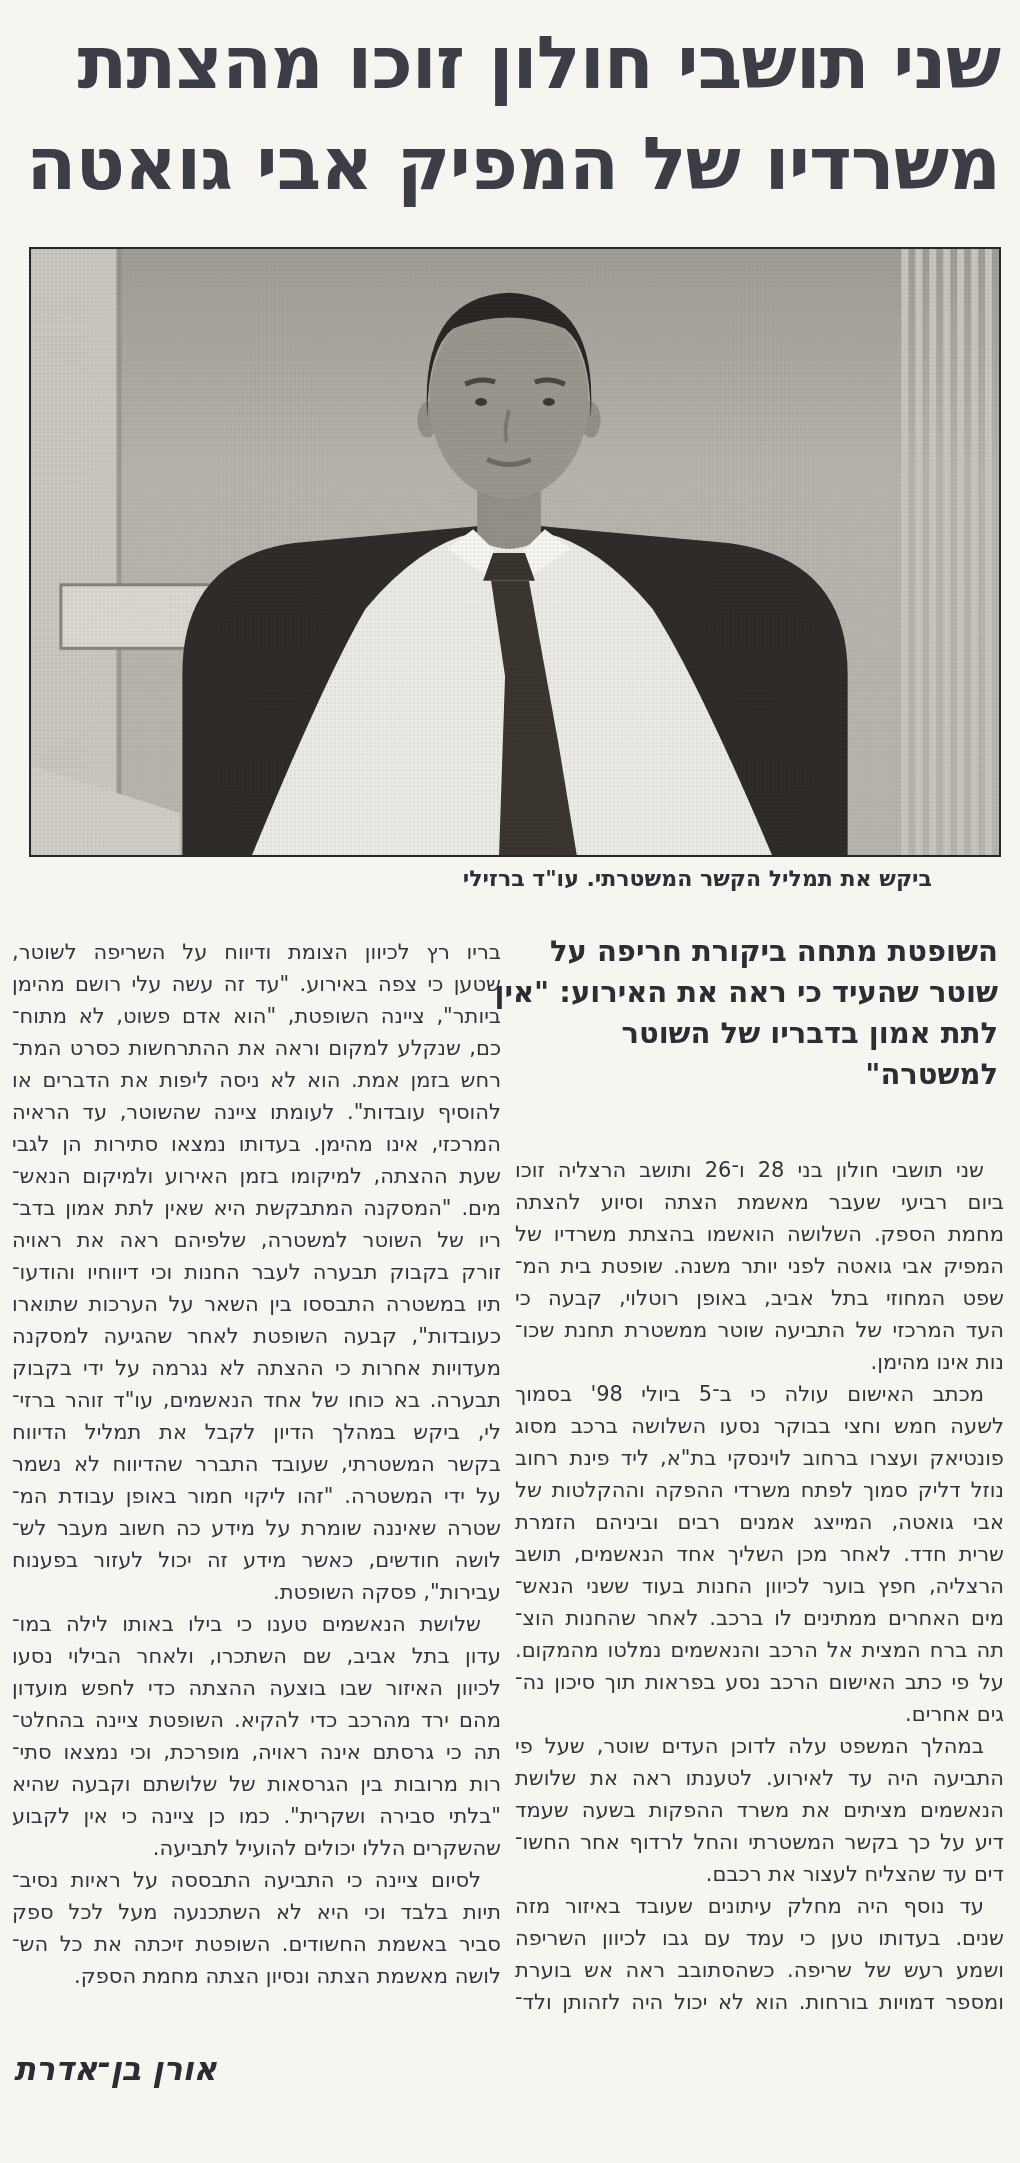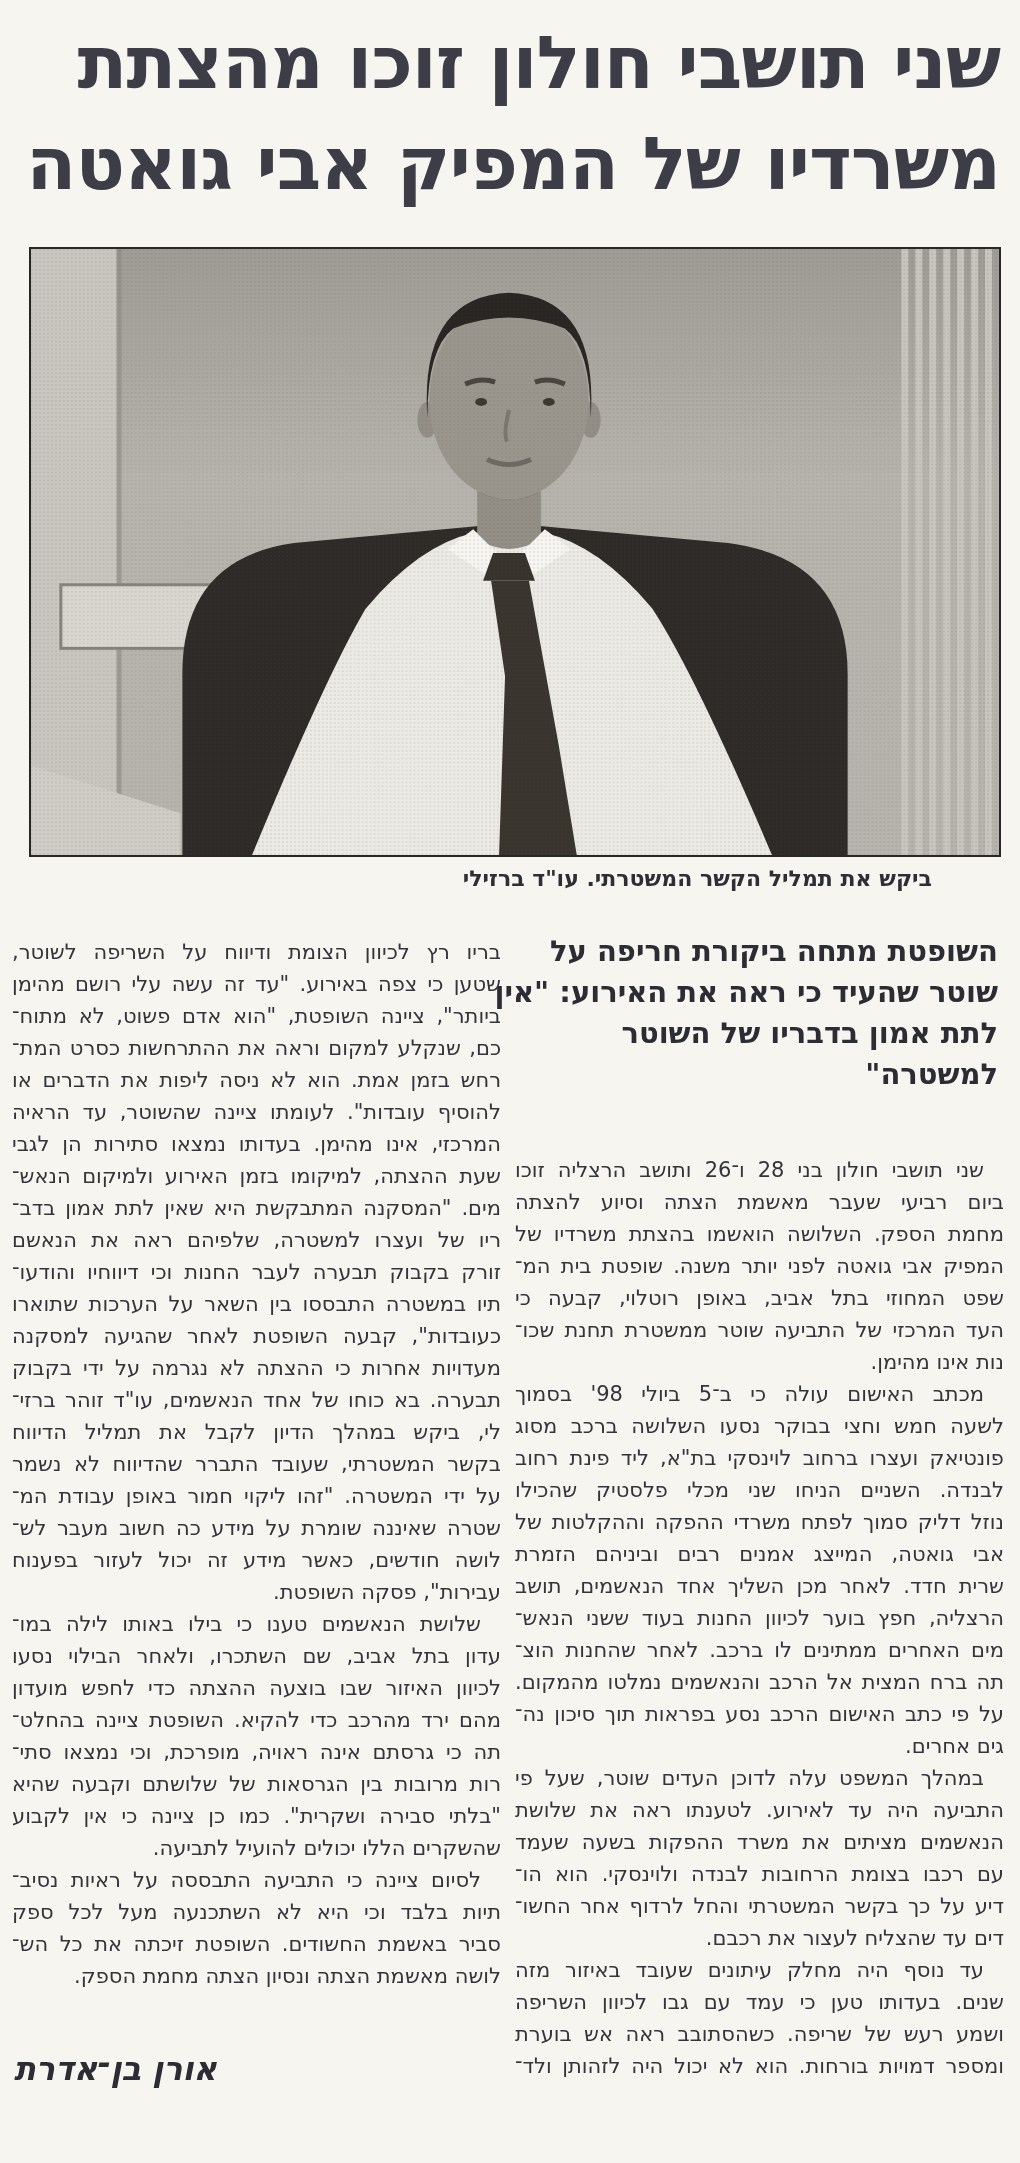--- a/index.html
+++ b/index.html
@@ -114,52 +114,50 @@
       <div class="line indent">שני תושבי חולון בני 28 ו־26 ותושב הרצליה זוכו</div>
       <div class="line">ביום רביעי שעבר מאשמת הצתה וסיוע להצתה</div>
       <div class="line">מחמת הספק. השלושה הואשמו בהצתת משרדיו של</div>
       <div class="line">המפיק אבי גואטה לפני יותר משנה. שופטת בית המ־</div>
       <div class="line">שפט המחוזי בתל אביב, באופן רוטלוי, קבעה כי</div>
       <div class="line">העד המרכזי של התביעה שוטר ממשטרת תחנת שכו־</div>
       <div class="line last">נות אינו מהימן.</div>
       <div class="line indent">מכתב האישום עולה כי ב־5 ביולי 98' בסמוך</div>
       <div class="line">לשעה חמש וחצי בבוקר נסעו השלושה ברכב מסוג</div>
       <div class="line">פונטיאק ועצרו ברחוב לוינסקי בת"א, ליד פינת רחוב</div>
-      <div class="line">לבנדה. השניים הניחו שני מכלי פלסטיק שהכילו</div>
       <div class="line">נוזל דליק סמוך לפתח משרדי ההפקה וההקלטות של</div>
       <div class="line">אבי גואטה, המייצג אמנים רבים וביניהם הזמרת</div>
       <div class="line">שרית חדד. לאחר מכן השליך אחד הנאשמים, תושב</div>
       <div class="line">הרצליה, חפץ בוער לכיוון החנות בעוד ששני הנאש־</div>
       <div class="line">מים האחרים ממתינים לו ברכב. לאחר שהחנות הוצ־</div>
       <div class="line">תה ברח המצית אל הרכב והנאשמים נמלטו מהמקום.</div>
       <div class="line">על פי כתב האישום הרכב נסע בפראות תוך סיכון נה־</div>
       <div class="line last">גים אחרים.</div>
       <div class="line indent">במהלך המשפט עלה לדוכן העדים שוטר, שעל פי</div>
       <div class="line">התביעה היה עד לאירוע. לטענתו ראה את שלושת</div>
       <div class="line">הנאשמים מציתים את משרד ההפקות בשעה שעמד</div>
-      <div class="line">עם רכבו בצומת הרחובות לבנדה ולוינסקי. הוא הו־</div>
       <div class="line">דיע על כך בקשר המשטרתי והחל לרדוף אחר החשו־</div>
       <div class="line last">דים עד שהצליח לעצור את רכבם.</div>
       <div class="line indent">עד נוסף היה מחלק עיתונים שעובד באיזור מזה</div>
       <div class="line">שנים. בעדותו טען כי עמד עם גבו לכיוון השריפה</div>
       <div class="line">ושמע רעש של שריפה. כשהסתובב ראה אש בוערת</div>
       <div class="line">ומספר דמויות בורחות. הוא לא יכול היה לזהותן ולד־</div>
     </div>
 
   <div class="col col-left">
       <div class="line">בריו רץ לכיוון הצומת ודיווח על השריפה לשוטר,</div>
       <div class="line">שטען כי צפה באירוע. "עד זה עשה עלי רושם מהימן</div>
       <div class="line">ביותר", ציינה השופטת, "הוא אדם פשוט, לא מתוח־</div>
       <div class="line">כם, שנקלע למקום וראה את ההתרחשות כסרט המת־</div>
       <div class="line">רחש בזמן אמת. הוא לא ניסה ליפות את הדברים או</div>
       <div class="line">להוסיף עובדות". לעומתו ציינה שהשוטר, עד הראיה</div>
       <div class="line">המרכזי, אינו מהימן. בעדותו נמצאו סתירות הן לגבי</div>
       <div class="line">שעת ההצתה, למיקומו בזמן האירוע ולמיקום הנאש־</div>
       <div class="line">מים. "המסקנה המתבקשת היא שאין לתת אמון בדב־</div>
-      <div class="line">ריו של ועצרו למשטרה, שלפיהם ראה את הנאשם</div>
+      <div class="line">ריו של השוטר למשטרה, שלפיהם ראה את ראויה</div>
       <div class="line">זורק בקבוק תבערה לעבר החנות וכי דיווחיו והודעו־</div>
       <div class="line">תיו במשטרה התבססו בין השאר על הערכות שתוארו</div>
       <div class="line">כעובדות", קבעה השופטת לאחר שהגיעה למסקנה</div>
       <div class="line">מעדויות אחרות כי ההצתה לא נגרמה על ידי בקבוק</div>
       <div class="line">תבערה. בא כוחו של אחד הנאשמים, עו"ד זוהר ברזי־</div>
       <div class="line">לי, ביקש במהלך הדיון לקבל את תמליל הדיווח</div>
       <div class="line">בקשר המשטרתי, שעובד התברר שהדיווח לא נשמר</div>
       <div class="line">על ידי המשטרה. "זהו ליקוי חמור באופן עבודת המ־</div>
       <div class="line">שטרה שאיננה שומרת על מידע כה חשוב מעבר לש־</div>
       <div class="line">לושה חודשים, כאשר מידע זה יכול לעזור בפענוח</div>

